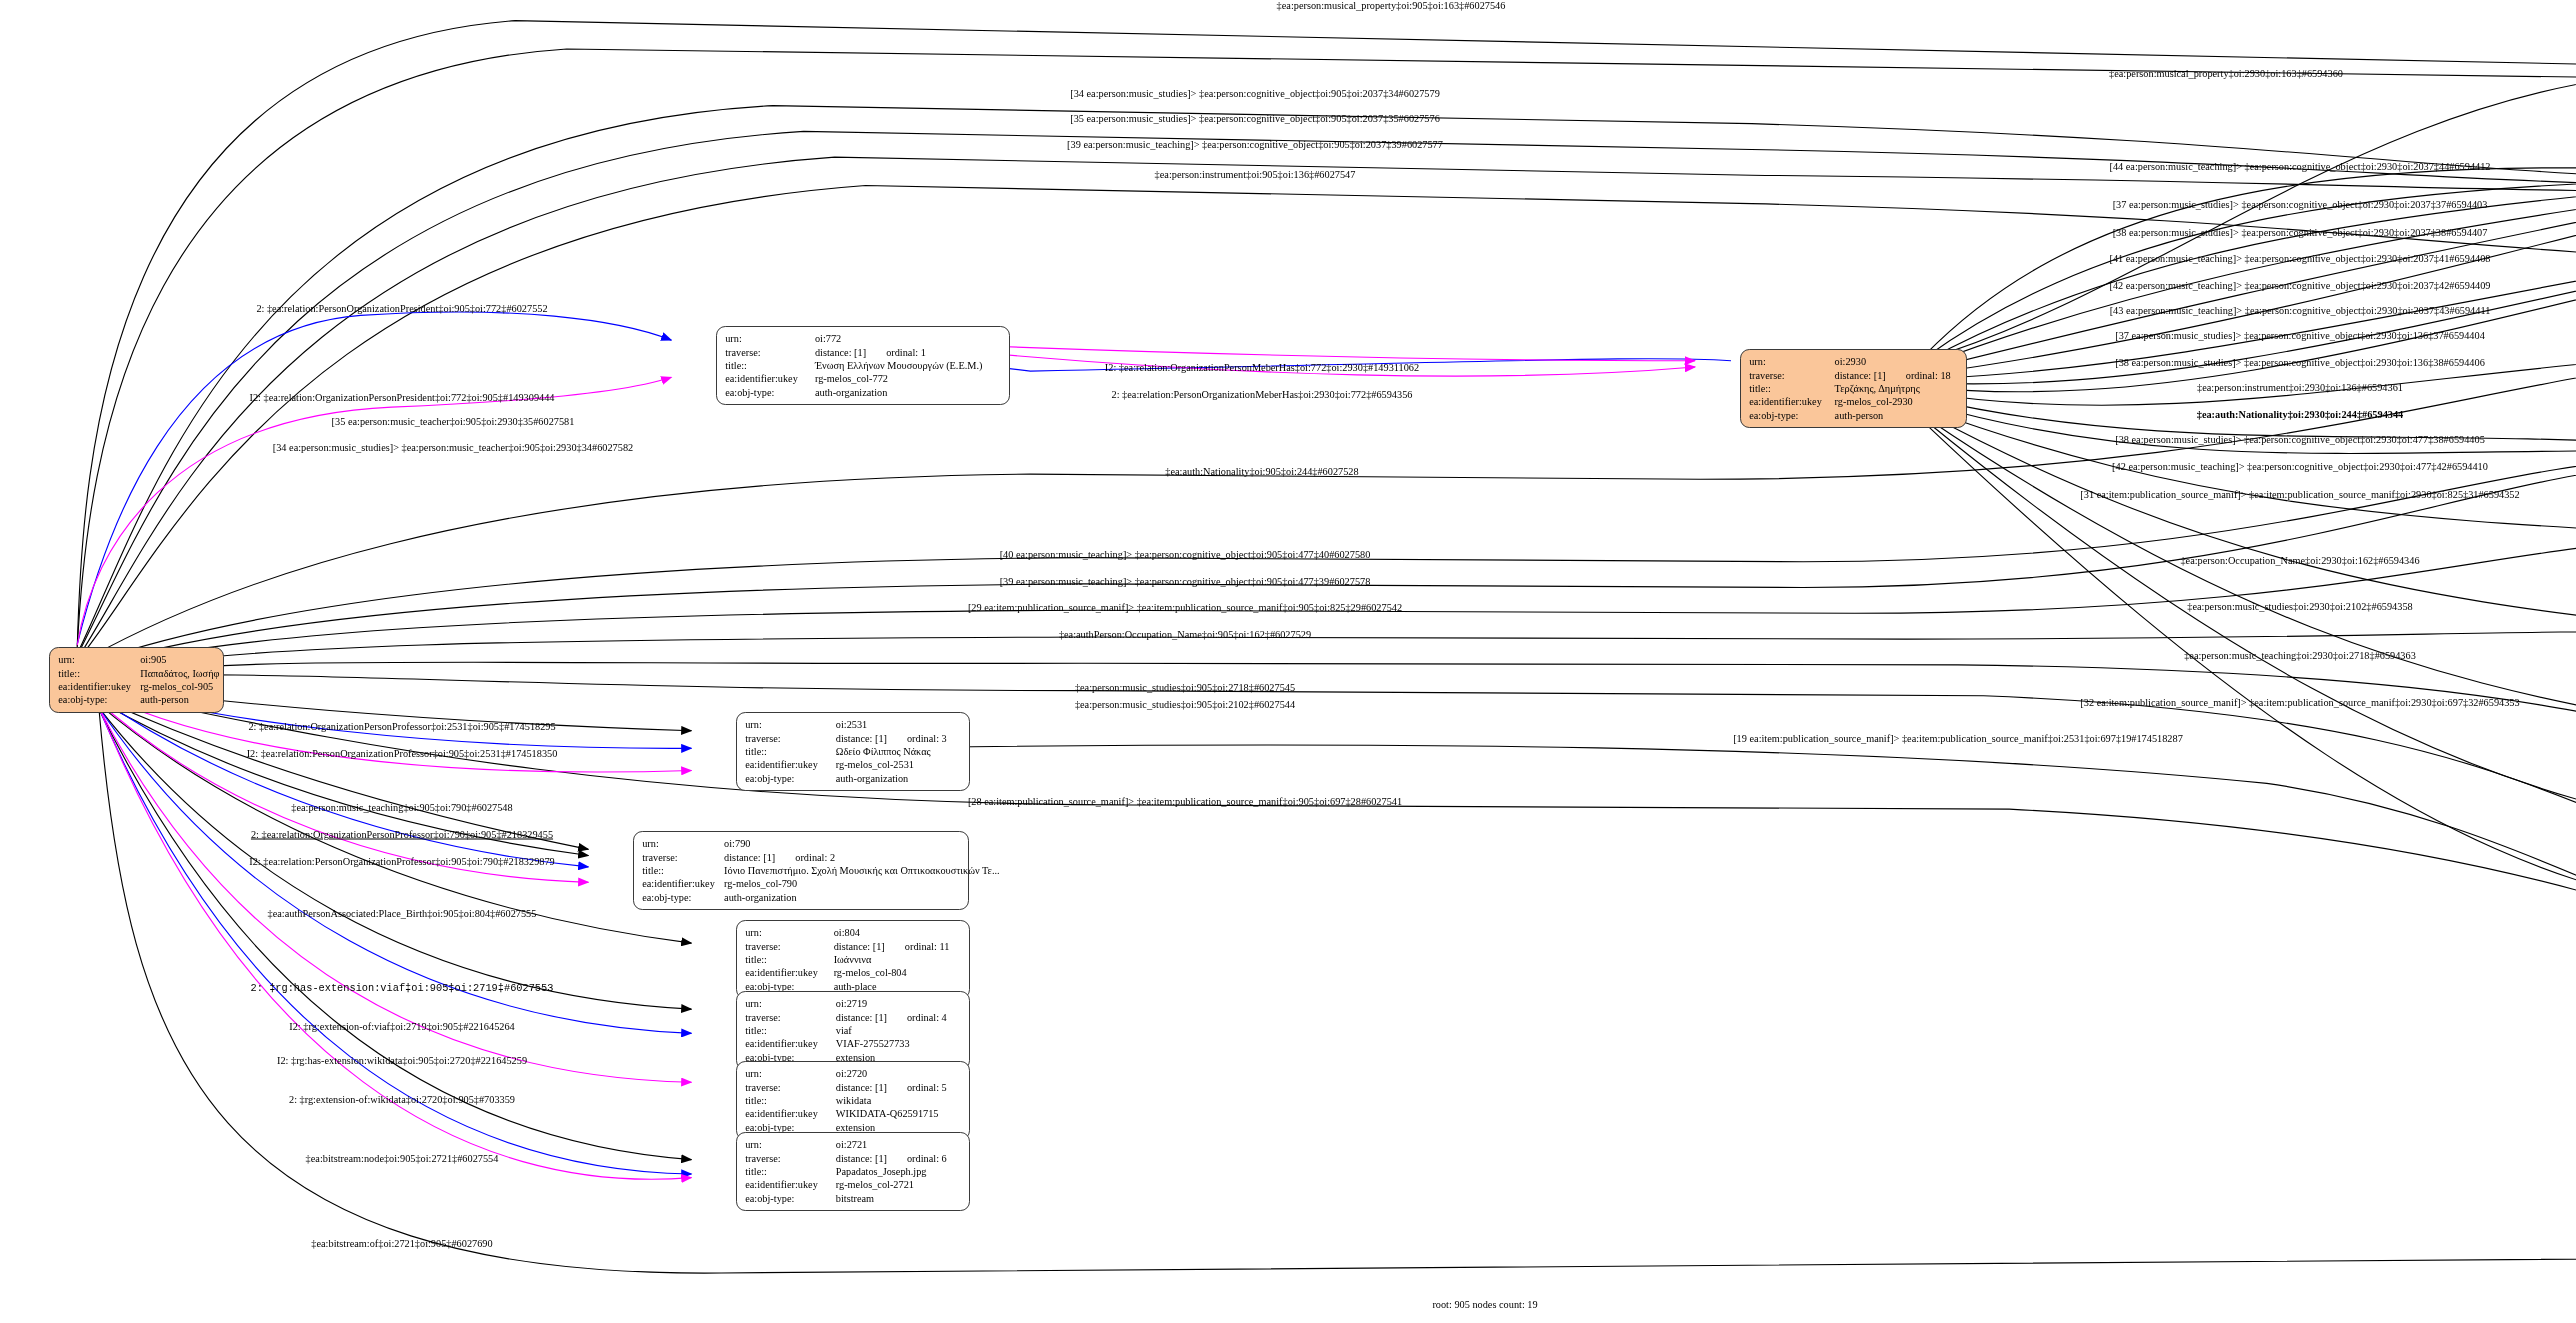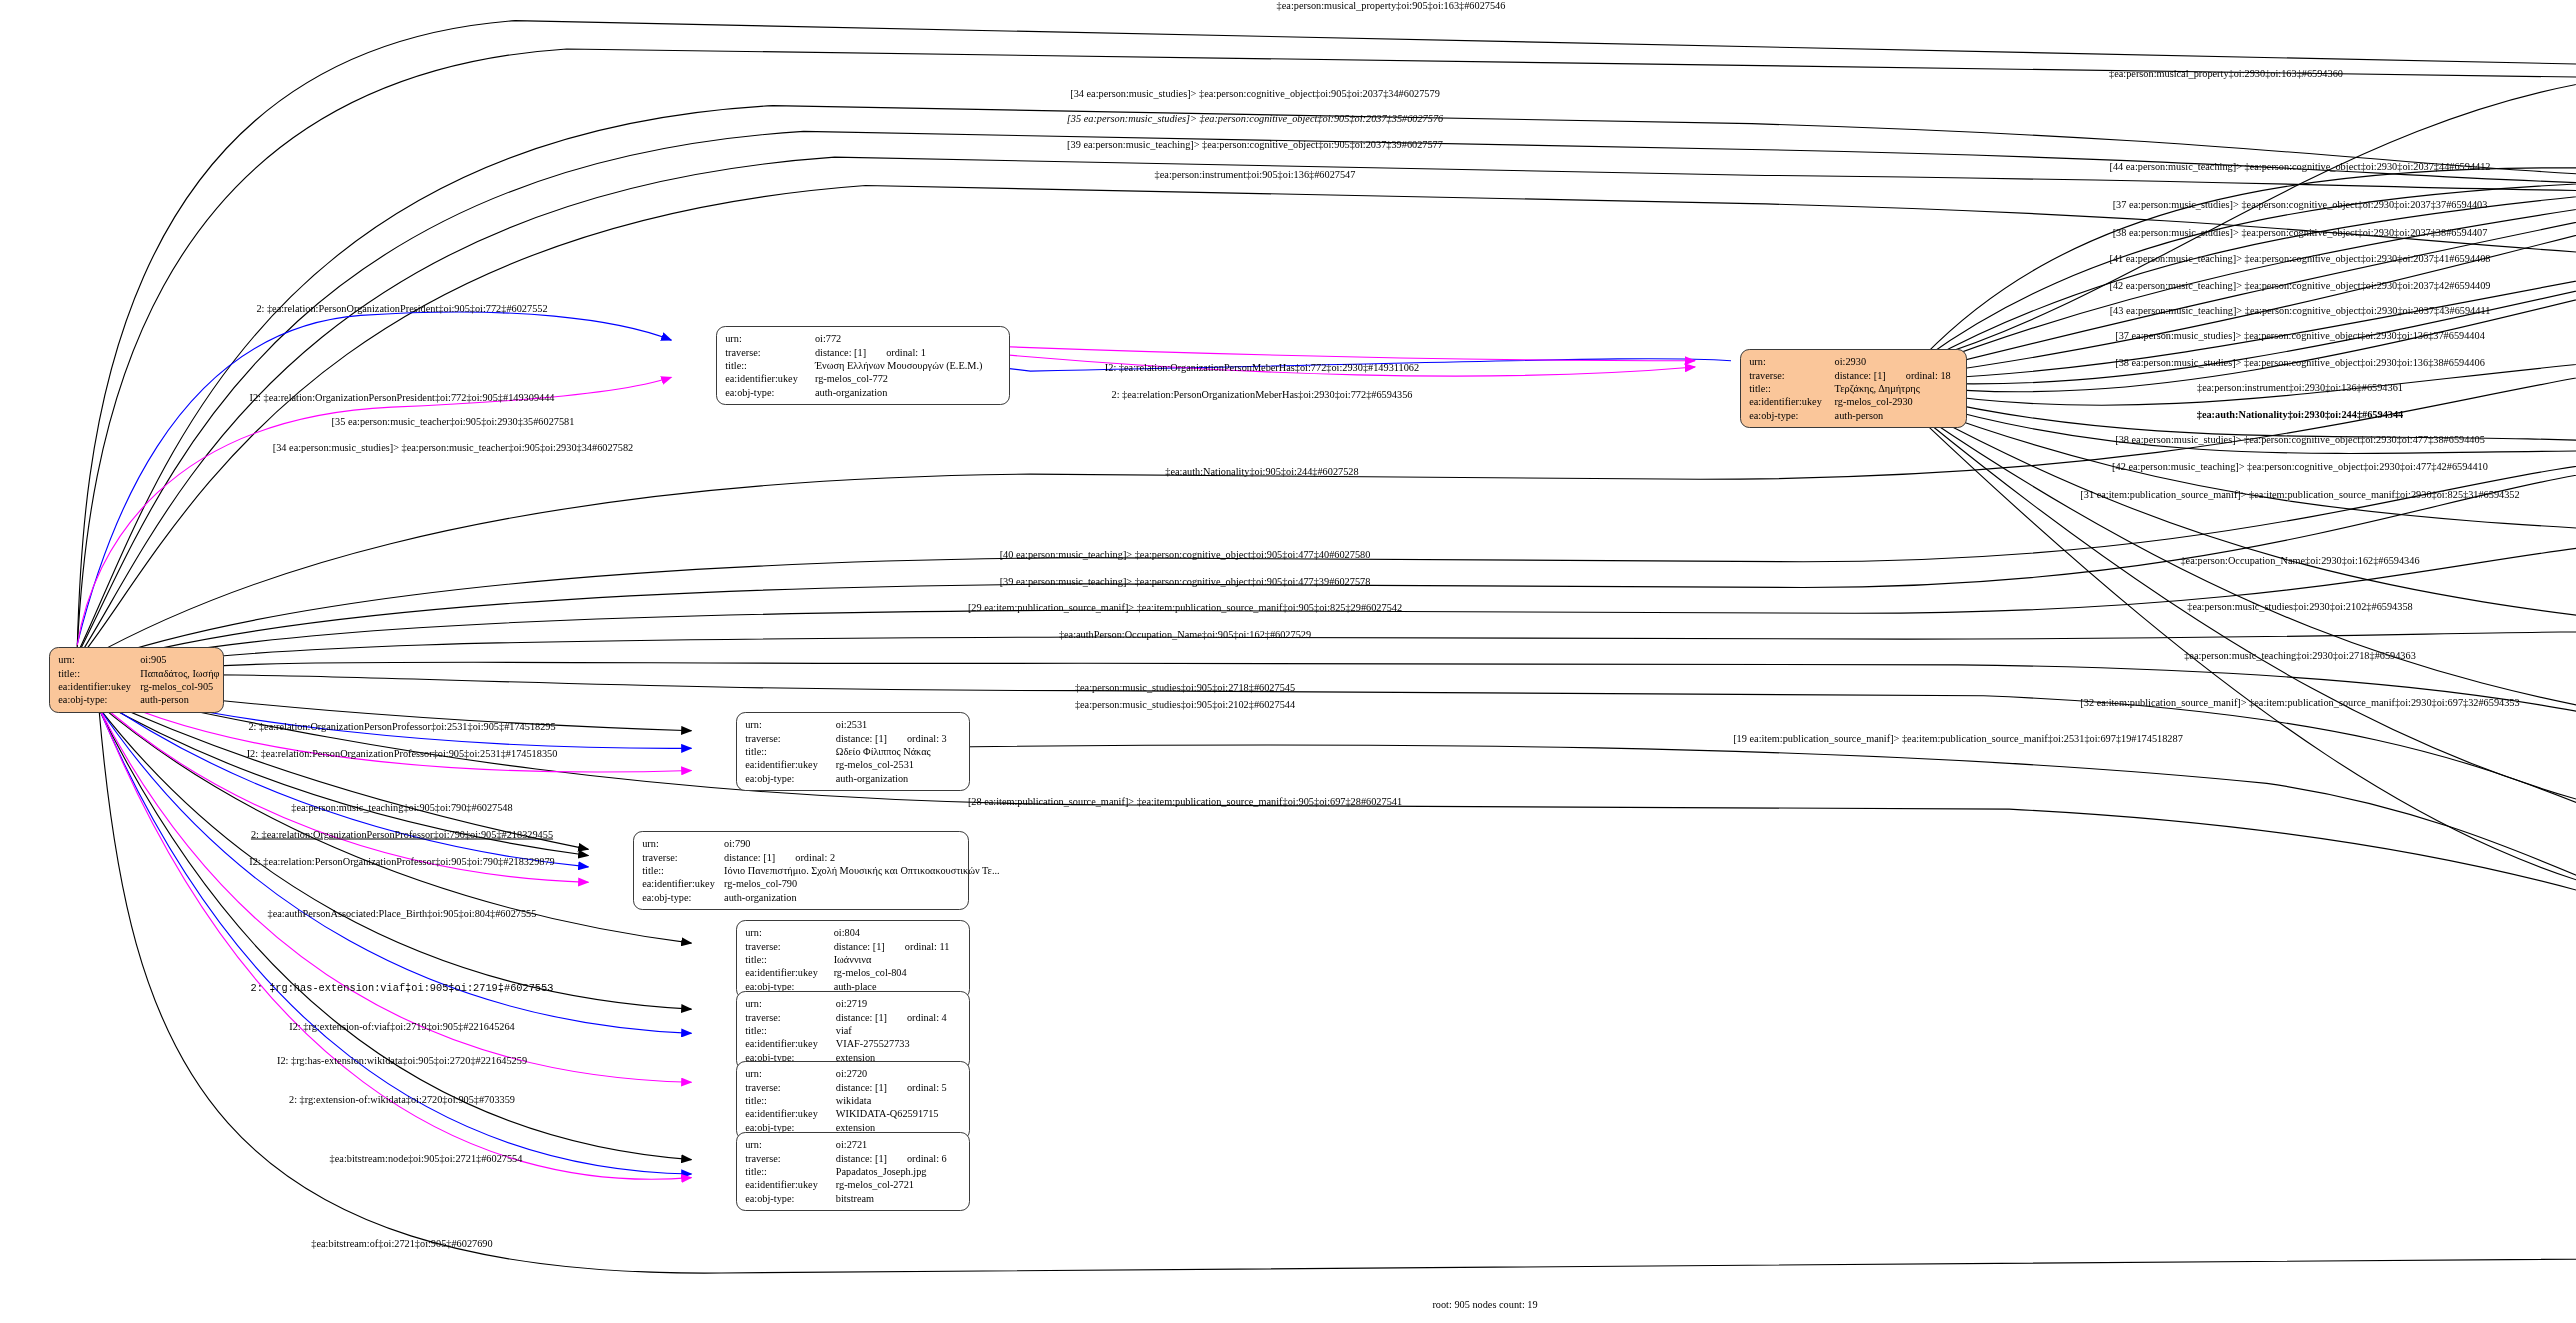--- a/index.html
+++ b/index.html
@@ -352,21 +352,21 @@
               <td class="v">bitstream</td>
             </tr>
           </tbody>
         </table>
       </div>
     </div>
   <div id="labels">
       <div class="elabel" style="left: 1391px; top: 5.2px; color: rgb(0, 0, 0);">‡ea:person:musical_property‡oi:905‡oi:163‡#6027546</div>
       <div class="elabel" style="left: 2226px; top: 73px; color: rgb(0, 0, 0);">‡ea:person:musical_property‡oi:2930‡oi:163‡#6594360</div>
       <div class="elabel" style="left: 1255px; top: 93px; color: rgb(0, 0, 0);">[34 ea:person:music_studies]&gt; ‡ea:person:cognitive_object‡oi:905‡oi:2037‡34#6027579</div>
-      <div class="elabel" style="left: 1255px; top: 118px; color: rgb(0, 0, 0); font-style: italic;">[35 ea:person:music_studies]&gt; ‡ea:person:cognitive_object‡oi:905‡oi:2037‡35#6027576</div>
+      <div class="elabel" style="left: 1255px; top: 118px; color: rgb(0, 0, 0);">[35 ea:person:music_studies]&gt; ‡ea:person:cognitive_object‡oi:905‡oi:2037‡35#6027576</div>
       <div class="elabel" style="left: 1255px; top: 144px; color: rgb(0, 0, 0);">[39 ea:person:music_teaching]&gt; ‡ea:person:cognitive_object‡oi:905‡oi:2037‡39#6027577</div>
       <div class="elabel" style="left: 1255px; top: 174px; color: rgb(0, 0, 0);">‡ea:person:instrument‡oi:905‡oi:136‡#6027547</div>
       <div class="elabel" style="left: 2300px; top: 166px; color: rgb(0, 0, 0);">[44 ea:person:music_teaching]&gt; ‡ea:person:cognitive_object‡oi:2930‡oi:2037‡44#6594412</div>
       <div class="elabel" style="left: 2300px; top: 204px; color: rgb(0, 0, 0);">[37 ea:person:music_studies]&gt; ‡ea:person:cognitive_object‡oi:2930‡oi:2037‡37#6594403</div>
       <div class="elabel" style="left: 2300px; top: 232px; color: rgb(0, 0, 0);">[38 ea:person:music_studies]&gt; ‡ea:person:cognitive_object‡oi:2930‡oi:2037‡38#6594407</div>
       <div class="elabel" style="left: 2300px; top: 258px; color: rgb(0, 0, 0);">[41 ea:person:music_teaching]&gt; ‡ea:person:cognitive_object‡oi:2930‡oi:2037‡41#6594408</div>
       <div class="elabel" style="left: 2300px; top: 285px; color: rgb(0, 0, 0);">[42 ea:person:music_teaching]&gt; ‡ea:person:cognitive_object‡oi:2930‡oi:2037‡42#6594409</div>
       <div class="elabel" style="left: 2300px; top: 310px; color: rgb(0, 0, 0);">[43 ea:person:music_teaching]&gt; ‡ea:person:cognitive_object‡oi:2930‡oi:2037‡43#6594411</div>
       <div class="elabel" style="left: 2300px; top: 335px; color: rgb(0, 0, 0);">[37 ea:person:music_studies]&gt; ‡ea:person:cognitive_object‡oi:2930‡oi:136‡37#6594404</div>
       <div class="elabel" style="left: 2300px; top: 362px; color: rgb(0, 0, 0);">[38 ea:person:music_studies]&gt; ‡ea:person:cognitive_object‡oi:2930‡oi:136‡38#6594406</div>
@@ -397,19 +397,19 @@
       <div class="elabel" style="left: 402px; top: 753px; color: rgb(0, 0, 0);">I2: ‡ea:relation:PersonOrganizationProfessor‡oi:905‡oi:2531‡#174518350</div>
       <div class="elabel" style="left: 1185px; top: 801px; color: rgb(0, 0, 0);">[28 ea:item:publication_source_manif]&gt; ‡ea:item:publication_source_manif‡oi:905‡oi:697‡28#6027541</div>
       <div class="elabel" style="left: 402px; top: 807px; color: rgb(0, 0, 0);">‡ea:person:music_teaching‡oi:905‡oi:790‡#6027548</div>
       <div class="elabel" style="left: 402px; top: 834px; color: rgb(0, 0, 0); text-decoration: underline;">2: ‡ea:relation:OrganizationPersonProfessor‡oi:790‡oi:905‡#218329455</div>
       <div class="elabel" style="left: 402px; top: 861px; color: rgb(0, 0, 0);">I2: ‡ea:relation:PersonOrganizationProfessor‡oi:905‡oi:790‡#218329879</div>
       <div class="elabel" style="left: 402px; top: 913px; color: rgb(0, 0, 0);">‡ea:authPersonAssociated:Place_Birth‡oi:905‡oi:804‡#6027555</div>
       <div class="elabel" style="left: 402px; top: 988px; color: rgb(0, 0, 0); font-family: Liberation Mono, monospace;">2: ‡rg:has-extension:viaf‡oi:905‡oi:2719‡#6027553</div>
       <div class="elabel" style="left: 402px; top: 1026px; color: rgb(0, 0, 0);">I2: ‡rg:extension-of:viaf‡oi:2719‡oi:905‡#221645264</div>
       <div class="elabel" style="left: 402px; top: 1060px; color: rgb(0, 0, 0);">I2: ‡rg:has-extension:wikidata‡oi:905‡oi:2720‡#221645259</div>
       <div class="elabel" style="left: 402px; top: 1099px; color: rgb(0, 0, 0);">2: ‡rg:extension-of:wikidata‡oi:2720‡oi:905‡#703359</div>
-      <div class="elabel" style="left: 402px; top: 1158px; color: rgb(0, 0, 0); margin-left: 24px;">‡ea:bitstream:node‡oi:905‡oi:2721‡#6027554</div>
+      <div class="elabel" style="left: 402px; top: 1158px; color: rgb(0, 0, 0);">‡ea:bitstream:node‡oi:905‡oi:2721‡#6027554</div>
       <div class="elabel" style="left: 402px; top: 1243px; color: rgb(0, 0, 0);">‡ea:bitstream:of‡oi:2721‡oi:905‡#6027690</div>
     </div>
 
   <div class="footer" style="left:1485px;top:1304px;">root: 905 nodes count: 19</div>
 </div>
 
 
 </body></html>

